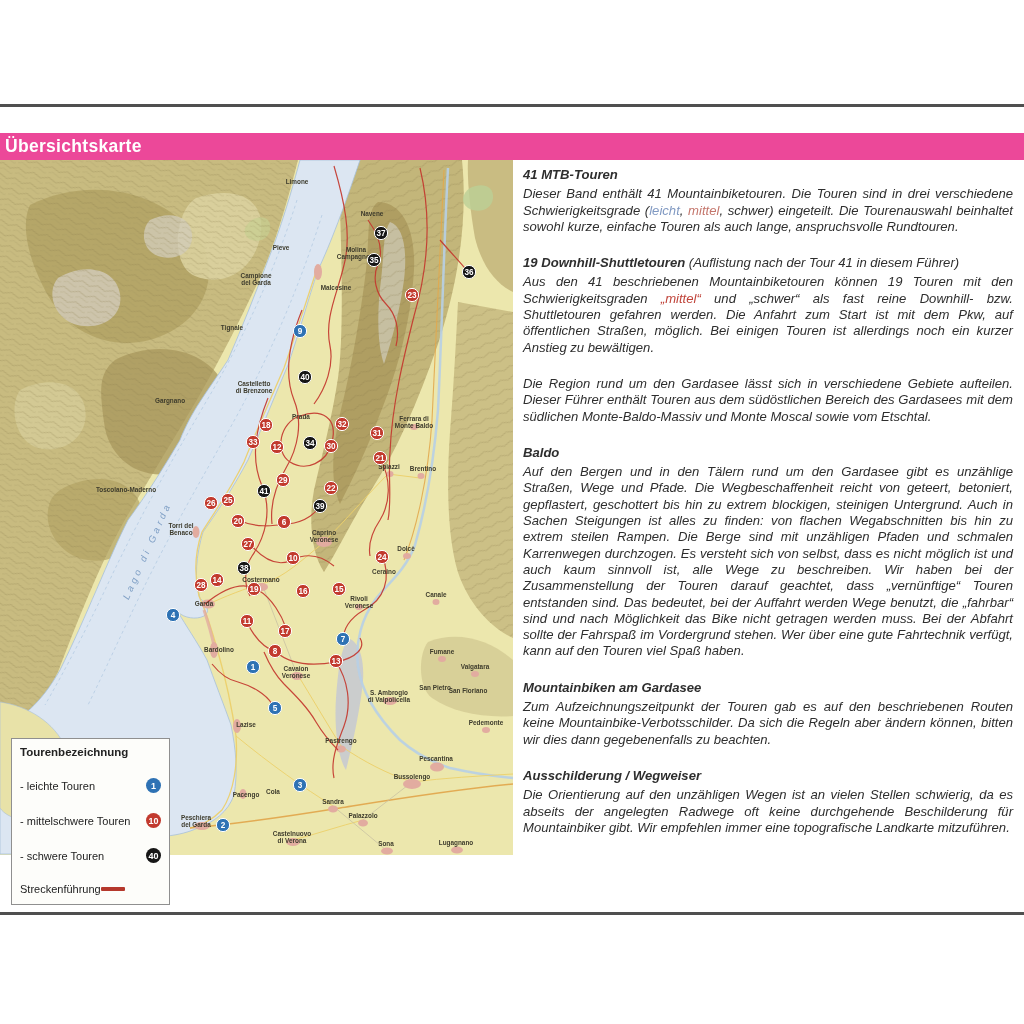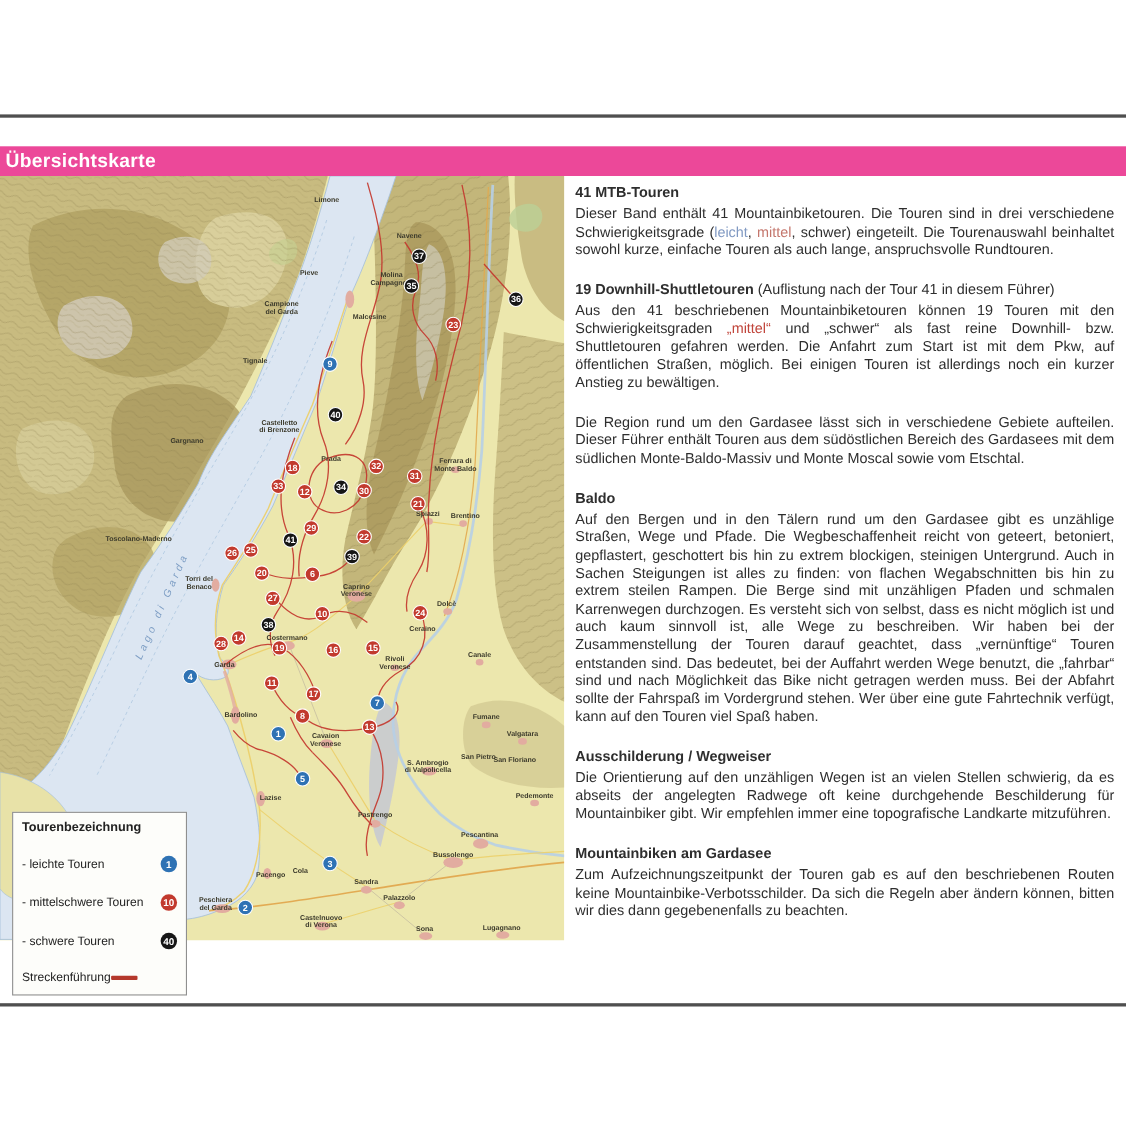--- a/index.html
+++ b/index.html
@@ -36,21 +36,21 @@
     display:flex;align-items:center;justify-content:center;flex:0 0 auto;
   }
   .legend-route{display:flex;align-items:center;margin-top:16px;}
   .legend-line{width:24px;height:4px;border-radius:1px;flex:0 0 auto;}
 
   
   .text-col{
     position:absolute;top:167px;left:523px;width:490px;
     font-size:13.1px;line-height:16.3px;text-align:justify;color:#2e2e2e;
   }
-  .section{margin-bottom:20px;}
+  .section{margin-bottom:20px;font-style:italic;}
   .heading{font-weight:bold;margin-bottom:3px;text-align:left;}
   .heading .note{font-weight:normal;}
   .section p{margin:0;}
 </style>
 </head>
 <body>
 
 <div class="rule rule-top" style="background: rgb(79, 79, 79);"></div>
 <div class="rule rule-bottom" style="background: rgb(79, 79, 79);"></div>
 
@@ -432,22 +432,22 @@
   <div class="section">
     <p>Die Region rund um den Gardasee lässt sich in verschiedene Gebiete aufteilen. Dieser Führer enthält Touren aus dem südöstlichen Bereich des Gardasees mit dem südlichen Monte-Baldo-Massiv und Monte Moscal sowie vom Etschtal.</p>
   </div>
 
   <div class="section">
     <div class="heading">Baldo</div>
     <p>Auf den Bergen und in den Tälern rund um den Gardasee gibt es unzählige Straßen, Wege und Pfade. Die Wegbeschaffenheit reicht von geteert, betoniert, gepflastert, geschottert bis hin zu extrem blockigen, steinigen Untergrund. Auch in Sachen Steigungen ist alles zu finden: von flachen Wegabschnitten bis hin zu extrem steilen Rampen. Die Berge sind mit unzähligen Pfaden und schmalen Karrenwegen durchzogen. Es versteht sich von selbst, dass es nicht möglich ist und auch kaum sinnvoll ist, alle Wege zu beschreiben. Wir haben bei der Zusammenstellung der Touren darauf geachtet, dass „vernünftige“ Touren entstanden sind. Das bedeutet, bei der Auffahrt werden Wege benutzt, die „fahrbar“ sind und nach Möglichkeit das Bike nicht getragen werden muss. Bei der Abfahrt sollte der Fahrspaß im Vordergrund stehen. Wer über eine gute Fahrtechnik verfügt, kann auf den Touren viel Spaß haben.</p>
   </div>
 
   <div class="section">
+    <div class="heading">Mountainbiken am Gardasee</div>
+    <p>Zum Aufzeichnungszeitpunkt der Touren gab es auf den beschriebenen Routen keine Mountainbike-Verbotsschilder. Da sich die Regeln aber ändern können, bitten wir dies dann gegebenenfalls zu beachten.</p>
+  </div>
+
+  <div class="section">
     <div class="heading">Ausschilderung / Wegweiser</div>
     <p>Die Orientierung auf den unzähligen Wegen ist an vielen Stellen schwierig, da es abseits der angelegten Radwege oft keine durchgehende Beschilderung für Mountainbiker gibt. Wir empfehlen immer eine topografische Landkarte mitzuführen.</p>
   </div>
 
-  <div class="section">
-    <div class="heading">Mountainbiken am Gardasee</div>
-    <p>Zum Aufzeichnungszeitpunkt der Touren gab es auf den beschriebenen Routen keine Mountainbike-Verbotsschilder. Da sich die Regeln aber ändern können, bitten wir dies dann gegebenenfalls zu beachten.</p>
-  </div>
-
 </div>
 
 </body></html>

